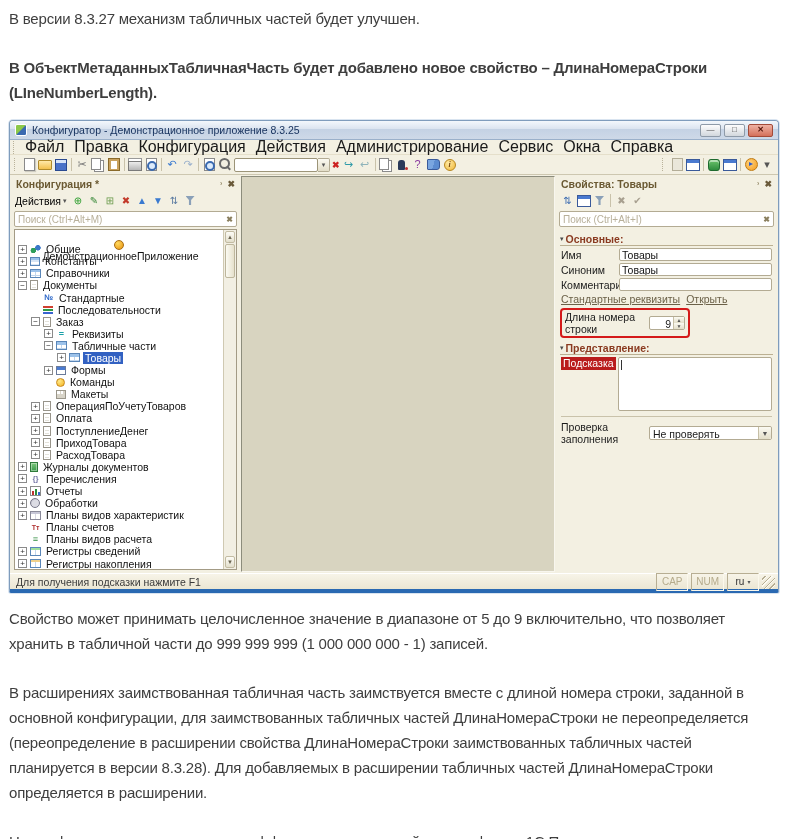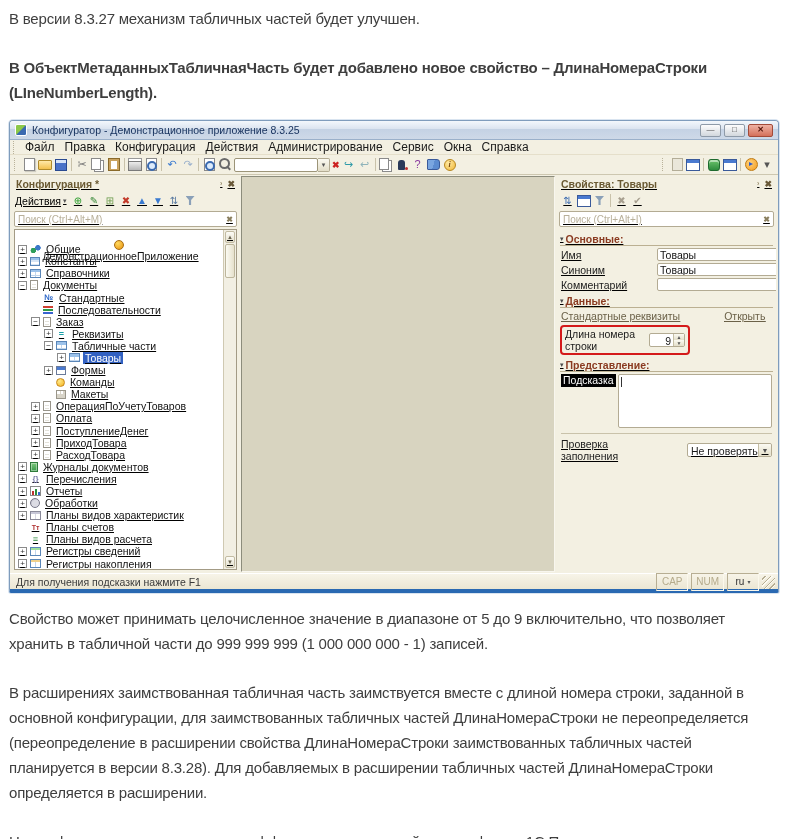--- a/index.html
+++ b/index.html
@@ -17,21 +17,21 @@
   .appicon { width:12px; height:12px; border-radius:2px; border:1px solid #fff;
              background:linear-gradient(135deg,#8cc84a 48%,#3a6ab0 52%); flex:0 0 auto; }
   .apptitle { font-size:10.5px; color:#15305c; margin-left:5px; white-space:nowrap; }
   .winbtns { margin-left:auto; display:flex; gap:3px; }
   .wb { width:21px; height:13px; border-radius:2px; border:1px solid #8e9aa8;
         background:linear-gradient(#fdfdfd,#d2d7dd); display:flex; align-items:center; justify-content:center;
         font-size:8px; line-height:1; color:#444; }
   .wb.close { background:linear-gradient(#efb2a3,#d4705b); border-color:#a34a38; color:#54140a; font-weight:bold; width:25px; }
 
   .menubar { height:15px; display:flex; align-items:center; padding:0 2px; border-bottom:1px solid #e5dfca; }
-  .mitem { font-size:12px; padding:8px 5px; color:#1a1a1a; cursor:default; }
+  .mitem { font-size:16px; padding:8px 5px; color:#1a1a1a; cursor:default; }
 
   .maintb { height:20px; display:flex; align-items:center; padding:0 3px; border-bottom:1px solid #cdc7b0; }
   .spacer { flex:1; }
   .grip { width:4px; height:13px; border-left:1px dotted #b9b29a; margin:0 3px 0 1px; }
   .tsep { width:1px; height:13px; background:#c9c2aa; margin:0 2px; }
   .tico { width:16px; height:15px; display:inline-flex; align-items:center; justify-content:center;
           font-size:11px; line-height:1; position:relative; flex:0 0 auto; }
   .ic-page::before { content:""; width:9px; height:11px; background:#fff; border:1px solid #8a8a8a; box-shadow:1px 1px 1px rgba(0,0,0,.15); }
   .ic-graydoc::before { content:""; width:9px; height:11px; background:#eae7da; border:1px solid #b3ad97; }
   .ic-folder::before { content:""; width:12px; height:8px; background:linear-gradient(#ffe9a8,#f2c14e); border:1px solid #b08a2a; border-radius:1px; }
@@ -55,21 +55,21 @@
         background:radial-gradient(circle at 35% 30%,#ffe9a0,#f0b83a); border:1px solid #b8871d; color:#7a4a10; font:italic bold 8px "Liberation Serif",serif; }
   .ic-funnel::before { content:""; width:9px; height:9px; background:#8aa0b8; clip-path:polygon(0 0,100% 0,62% 45%,62% 100%,38% 100%,38% 45%); }
   .tcombo { display:inline-flex; align-items:center; margin:0 1px; }
   .tcombo-in { width:84px; height:14px; border:1px solid #9c9478; background:#fff; font-size:10px; padding:0 2px; border-radius:2px; }
   .tcombo-dd { width:12px; height:14px; display:flex; align-items:center; justify-content:center; font-size:7px; color:#555;
                background:linear-gradient(#fbfaf2,#e3dec9); border:1px solid #b3ab93; border-left:none; border-radius:0 2px 2px 0; }
   .tcombo-x { font-size:9px; color:#c22; margin-left:2px; font-weight:bold; }
 
   
   .workarea { display:flex; height:398px; padding:1px 2px; }
-  .dock { width:227px; display:flex; flex-direction:column;text-decoration:underline; }
+  .dock { width:227px; display:flex; flex-direction:column; }
   .dock.right { width:219px; }
   .phead { height:15px; display:flex; align-items:center; padding:0 4px; font-weight:bold; font-size:10.5px; color:#6b5a33; }
   .phead .pmenu { margin-left:auto; font-size:7px; color:#9a8f70; }
   .phead .px { font-size:9px; color:#6a5a3a; margin-left:5px; font-weight:bold; }
   .actionsbar { display:flex; align-items:center; height:19px; padding:0 3px; gap:1px; }
   .actionsbar .albl { font-size:10.5px; margin-right:1px; }
   .actionsbar .acaret { font-size:7px; color:#555; margin-right:3px; }
   .aicon { width:15px; height:14px; display:inline-flex; align-items:center; justify-content:center; font-size:10px; line-height:1; }
   .searchrow { display:flex; align-items:center; height:16px; margin:1px 2px; border:1px solid #b3ab93; background:#fff; border-radius:2px; }
   .searchrow input { flex:1; border:none; outline:none; font-size:10px; padding:0 3px; background:transparent; color:#444; }
@@ -117,33 +117,33 @@
             background:linear-gradient(#fdfcf6,#e3dfcc); border:1px solid #c2bba2; border-radius:2px; margin:1px; }
   .vthumb { height:34px; margin:0 1px; background:linear-gradient(90deg,#fbfaf2,#e6e1cc); border:1px solid #bdb69c; border-radius:2px; }
   .vtrack { flex:1; }
 
   .mdi { flex:1; margin:0 2px; background:#d8d4c0; border:1px solid; border-color:#8c8c7c #f8f6ee #f8f6ee #8c8c7c; }
 
   
   .pcontent { flex:1; padding:1px 2px; font-size:10.5px; color:#1a1a1a; overflow:hidden; }
   .psec { display:flex; align-items:center; font-weight:bold; color:#8a3a20; border-bottom:1px solid #bbb092; margin:4px 1px 2px; height:13px; }
   .psec .scaret { font-size:7px; color:#4a4a4a; margin-right:2px; font-weight:normal; }
-  .prow { display:flex; align-items:center; margin:2px 2px;gap:38px; }
+  .prow { display:flex; align-items:center; margin:2px 2px; }
   .plab { width:58px; flex:0 0 auto; }
   .pin { flex:1; height:13px; border:1px solid #b3ab93; border-radius:2px; background:#fff; font-size:10.5px; padding:0 2px;
          font-family:"Liberation Sans",sans-serif; color:#111; outline:none; }
   .plink { color:#6b6148; text-decoration:underline; margin-right:6px; }
   .redwrap { display:inline-flex; align-items:center; border:2px solid #d41a1a; border-radius:4px; padding:1px 3px; margin:1px 1px 0; }
   .redwrap .plab { width:84px; }
   .spin { width:36px; display:flex; border:1px solid #b3ab93; background:#fff; border-radius:2px; height:14px; }
   .spinval { flex:1; text-align:right; padding:1px 2px 0 0; }
   .spinbtns { width:11px; display:flex; flex-direction:column; border-left:1px solid #c6bfa6; }
   .spinbtns span { flex:1; display:flex; align-items:center; justify-content:center; font-size:5px; color:#555; background:linear-gradient(#fbfaf2,#e3dec9); }
   .viewrow { display:flex; align-items:flex-start; margin:2px 2px; }
-  .sel-label { background:#000000; color:#fff; padding:0 2px; height:13px; line-height:13px; flex:0 0 auto; }
+  .sel-label { background:#b91c1c; color:#fff; padding:0 2px; height:13px; line-height:13px; flex:0 0 auto; }
   .ta { flex:1; height:54px; border:1px solid #b3ab93; background:#fff; border-radius:2px; margin-left:2px; position:relative; }
   .ta .caret { position:absolute; left:2px; top:2px; width:1px; height:10px; background:#333; }
   .hline { border-top:1px solid #c9c2aa; margin:5px 2px 4px; }
   .fillrow .plab { width:88px; }
   .dd { flex:1; display:flex; border:1px solid #b3ab93; background:#fff; border-radius:2px; height:14px; }
   .ddval { flex:1; padding:1px 0 0 3px; }
   .ddbtn { width:13px; display:flex; align-items:center; justify-content:center; font-size:7px; color:#555;
            background:linear-gradient(#fbfaf2,#e3dec9); border-left:1px solid #c6bfa6; border-radius:0 2px 2px 0; }
 
   
@@ -441,24 +441,20 @@
           </div>
           <div class="prow">
             <span class="plab">Синоним</span>
             <input class="pin" value="Товары" style="">
           </div>
           <div class="prow">
             <span class="plab">Комментарий</span>
             <input class="pin" value="" style="">
           </div>
 
-          <div class="psec">
-            <span class="scaret">▾</span>
-            <span>Данные:</span>
-          </div>
           <div class="prow">
             <span class="plink">Стандартные реквизиты</span>
             <span class="plink">Открыть</span>
           </div>
           <div class="redwrap">
             <span class="plab">Длина номера строки</span>
             <span class="spin">
               <span class="spinval">9</span>
               <span class="spinbtns">
                 <span>▲</span>

